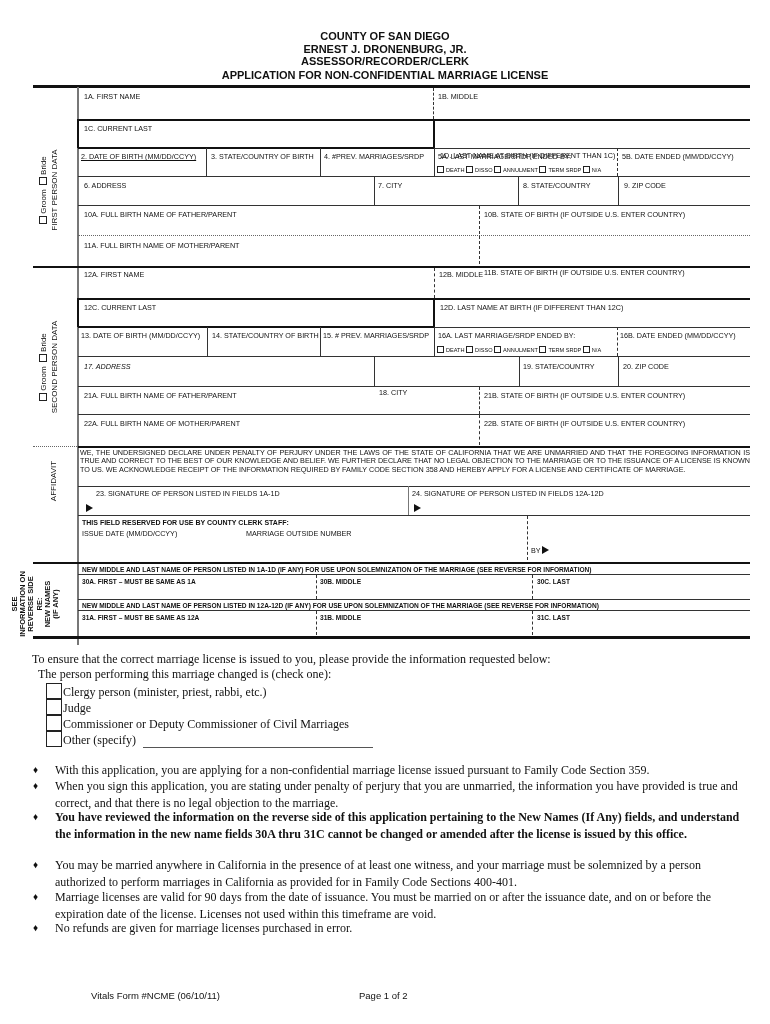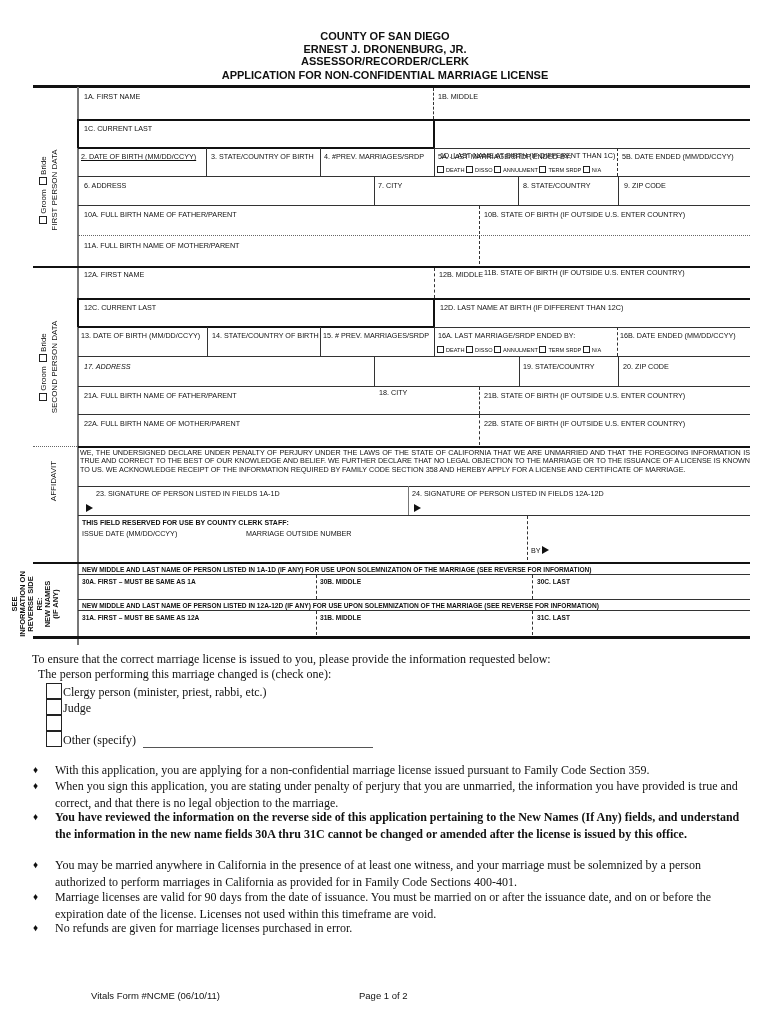--- a/index.html
+++ b/index.html
@@ -225,21 +225,21 @@
 <div class="serif">
   <div class="abs" style="left:32px; top:652px; font-size:12px; line-height:15px; white-space:nowrap;">To ensure that the correct marriage license is issued to you, please provide the information requested below:</div>
   <div class="abs" style="left:38px; top:667px; font-size:12px; line-height:15px; white-space:nowrap;">The person performing this marriage changed is (check one):</div>
   <div class="abs" style="left:46px; top:683px; font-size:12px; line-height:16px; white-space:nowrap;">
     <span class="bigbox"></span><span>Clergy person (minister, priest, rabbi, etc.)</span>
   </div>
   <div class="abs" style="left:46px; top:699px; font-size:12px; line-height:16px; white-space:nowrap;">
     <span class="bigbox"></span><span>Judge</span>
   </div>
   <div class="abs" style="left:46px; top:715px; font-size:12px; line-height:16px; white-space:nowrap;">
-    <span class="bigbox"></span>
+    <span class="bigbox"></span><span>Commissioner or Deputy Commissioner of Civil Marriages</span>
   </div>
   <div class="abs" style="left:46px; top:731px; font-size:12px; line-height:16px; white-space:nowrap;">
     <span class="bigbox"></span><span>Other (specify)</span>
     <input class="field" style="position: relative; width: 230px; height: 12px; border-bottom: 1px solid rgb(85, 85, 85); margin-left: 4px;">
   </div>
 </div>
 
 <div>
   <div class="bul" style="top:762px;">
       <span class="dia">♦</span>

